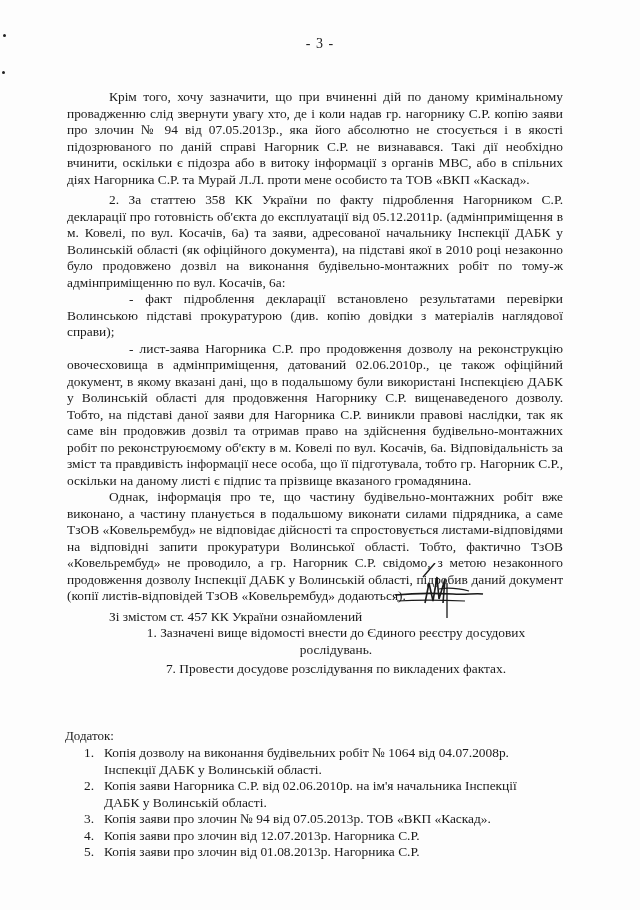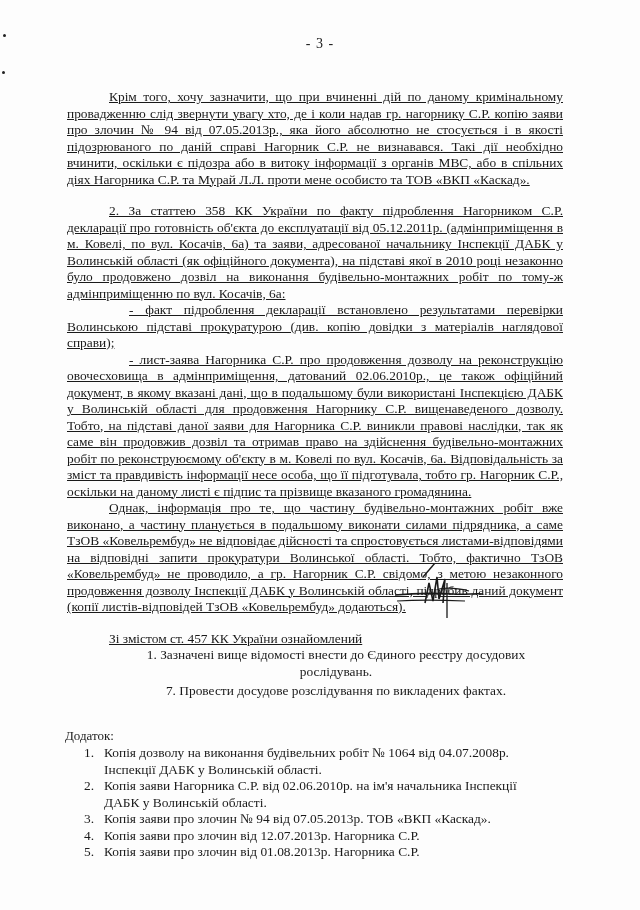--- a/index.html
+++ b/index.html
@@ -42,23 +42,22 @@
       left: 67px;
       top: 89px;
       width: 496px;
       font-size: 13.4px;
       line-height: 16.5px;
     }
     p {
       margin: 0;
       text-align: justify;
       text-indent: 42px;
-      text-decoration: underline;
     }
-    p.gap-before { margin-top: 15px; }
+    p.gap-before { margin-top: 4px; }
     p.dash { text-indent: 62px; }
     .signature {
       position: absolute;
       left: 395px;
       top: 563px;
       width: 90px;
       height: 55px;
       pointer-events: none;
     }
     ol.requests {

